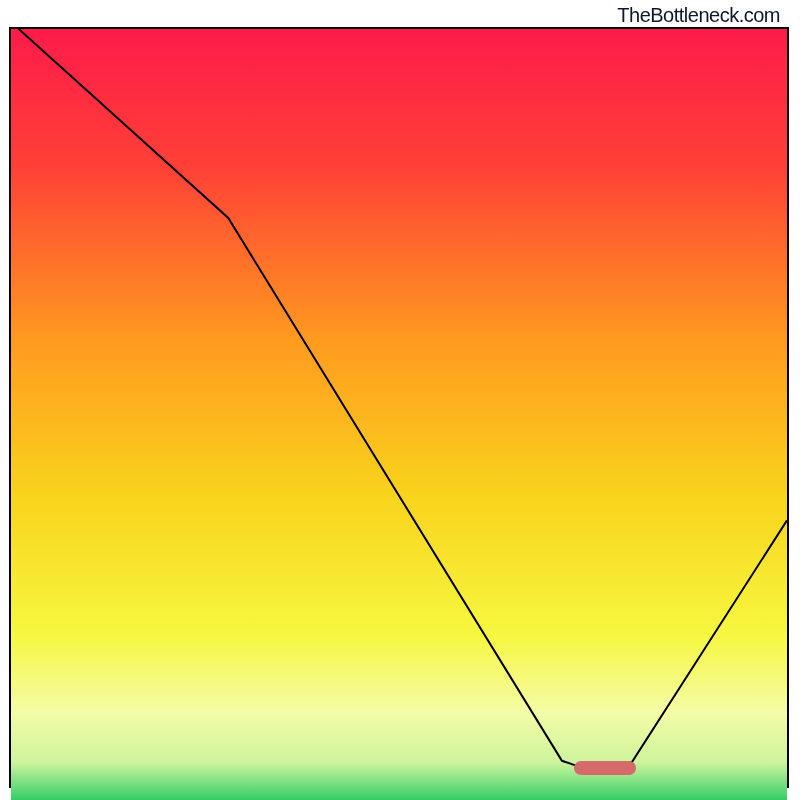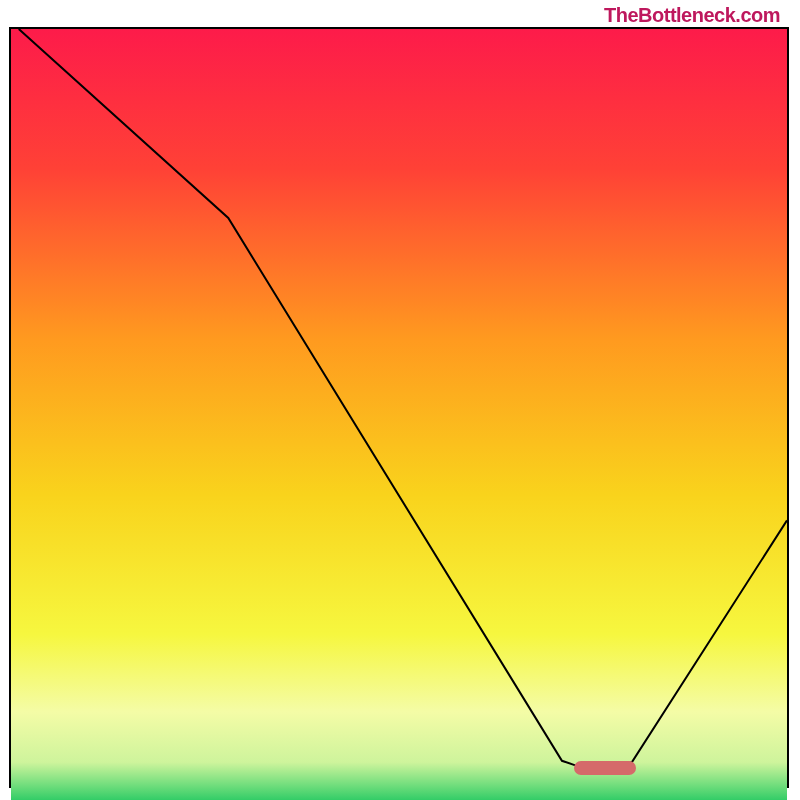--- a/index.html
+++ b/index.html
@@ -9,22 +9,22 @@
     height: 800px;
     background: #fff;
     font-family: Arial, sans-serif;
     position: relative;
   }
   .watermark {
     position: absolute;
     top: 4px;
     right: 20px;
     font-size: 20px;
-    font-weight: bold;
-    color: #be185d;
+    font-weight: normal;
+    color: #0f172a;
     z-index: 3;
     letter-spacing: -0.5px;
   }
   .frame {
     position: absolute;
     left: 9px;
     top: 27px;
     width: 780px;
     height: 761px;
     border: 2px solid #000;

